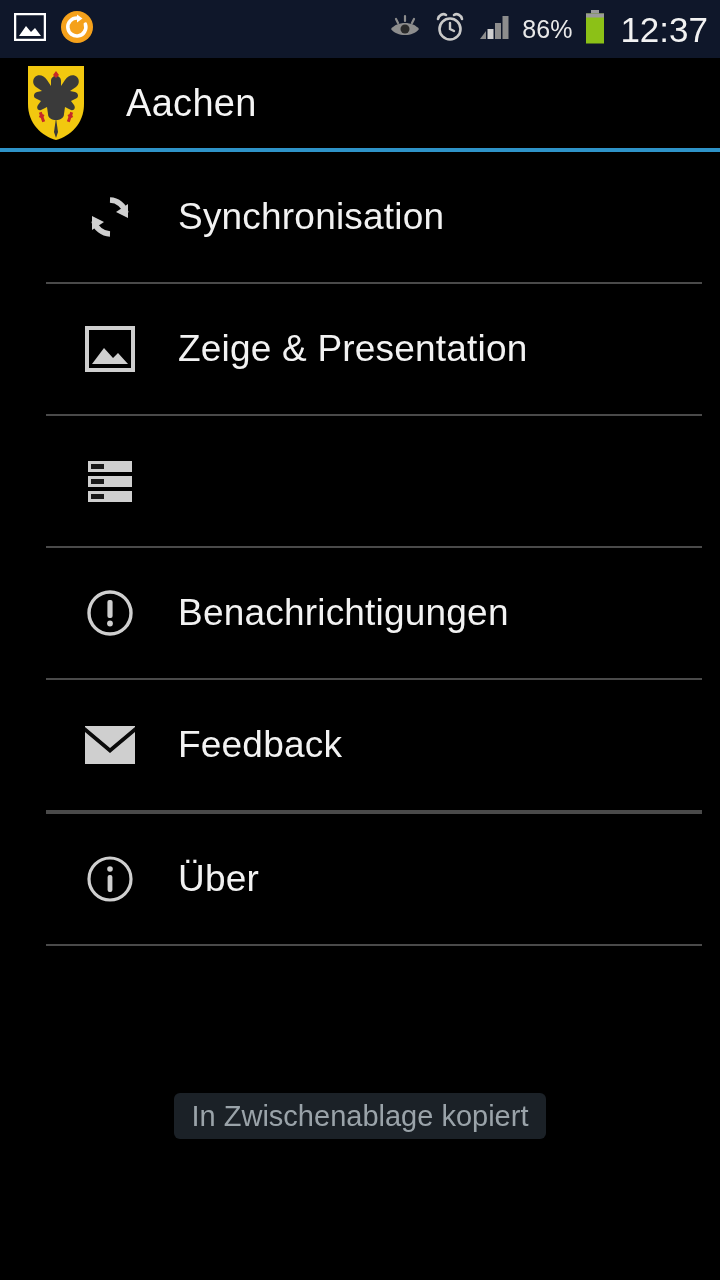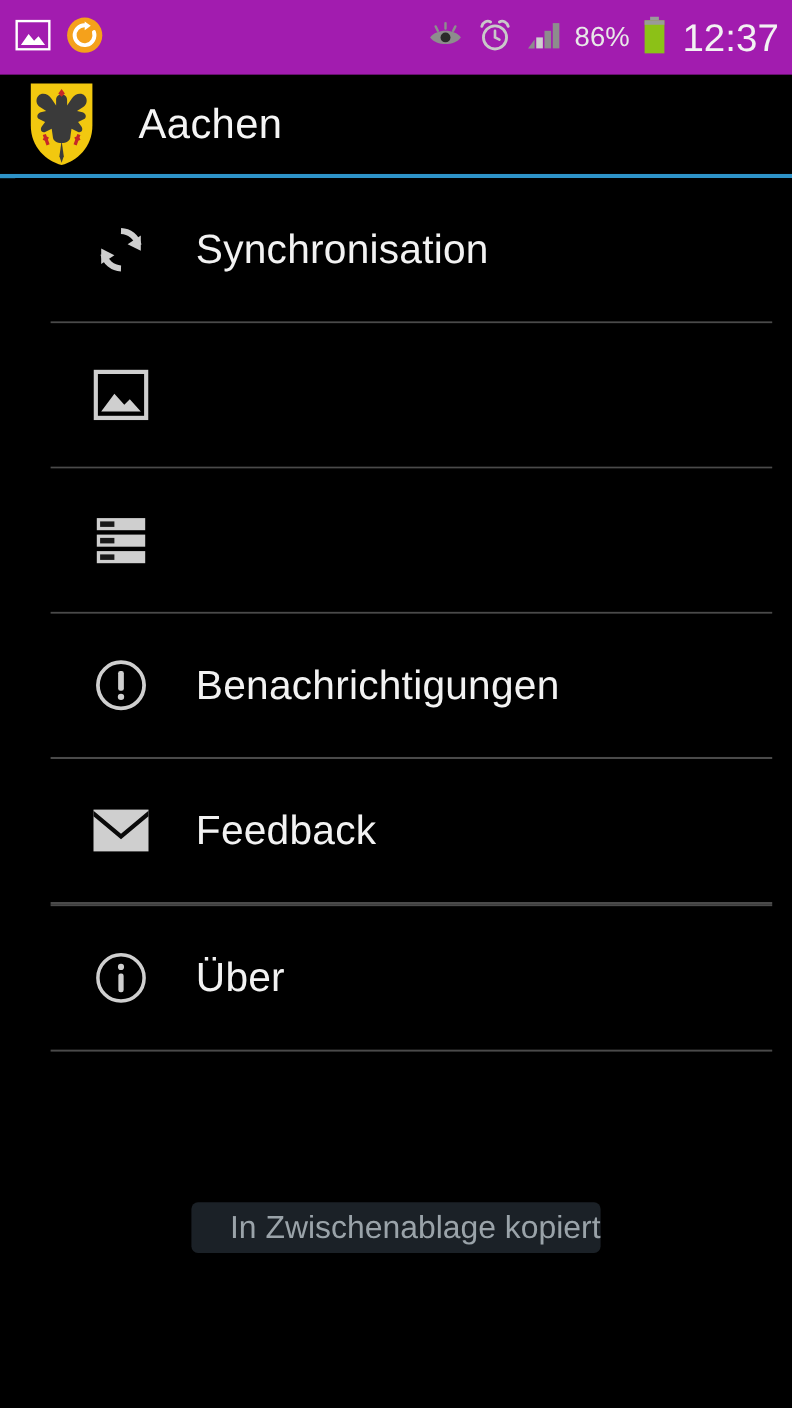--- a/index.html
+++ b/index.html
@@ -12,22 +12,22 @@
   }
   #screen{
     position:relative;
     width:720px; height:1280px;
     background:#000;
   }
 
   
   .status-bar{
     position:relative;
-    width:720px; height:68px;
-    background:#a21caf;
+    width:720px; height:58px;
+    background:#0f172a;
     display:flex; align-items:center;
   }
   .status-left{
     display:flex; align-items:center;
     padding-left:14px; gap:14px;
   }
   .status-right{
     margin-left:auto;
     display:flex; align-items:center;
     padding-right:12px; gap:12px;
@@ -115,21 +115,21 @@
   .toast{
     position:absolute;
     left:174px;
     top:1093px;
     width:372px;
     height:46px;
     background:#1b2127;
     border-radius:6px;
     display:flex;
     align-items:center;
-    justify-content:flex-end;
+    justify-content:center;
     box-shadow:0 0 2px rgba(0,0,0,0.6);
   }
   .toast-text{
     color:#9aa3a9;
     font-size:29px;
     font-weight:400;
     white-space:nowrap;
   }
 </style>
 </head>
@@ -225,20 +225,21 @@
     </div>
     <div class="divider"></div>
 
     <div class="list-row">
       <span class="row-icon">
         <svg width="50" height="46" viewBox="0 0 50 46">
           <rect x="2" y="2" width="46" height="42" fill="none" stroke="#cfcfcf" stroke-width="4"></rect>
           <path d="M7 38 L19 22 L28 32 L33 27 L43 38 Z" fill="#cfcfcf"></path>
         </svg>
       </span>
+      <span class="row-label">Zeige &amp; Presentation</span>
     </div>
     <div class="divider"></div>
 
     <div class="list-row">
       <span class="row-icon">
         <svg width="48" height="48" viewBox="0 0 48 48">
           <rect x="2" y="4" width="44" height="11" fill="#cfcfcf"></rect>
           <rect x="5" y="7" width="13" height="5" fill="#1a1a1a"></rect>
           <rect x="2" y="19" width="44" height="11" fill="#cfcfcf"></rect>
           <rect x="5" y="22" width="13" height="5" fill="#1a1a1a"></rect>

